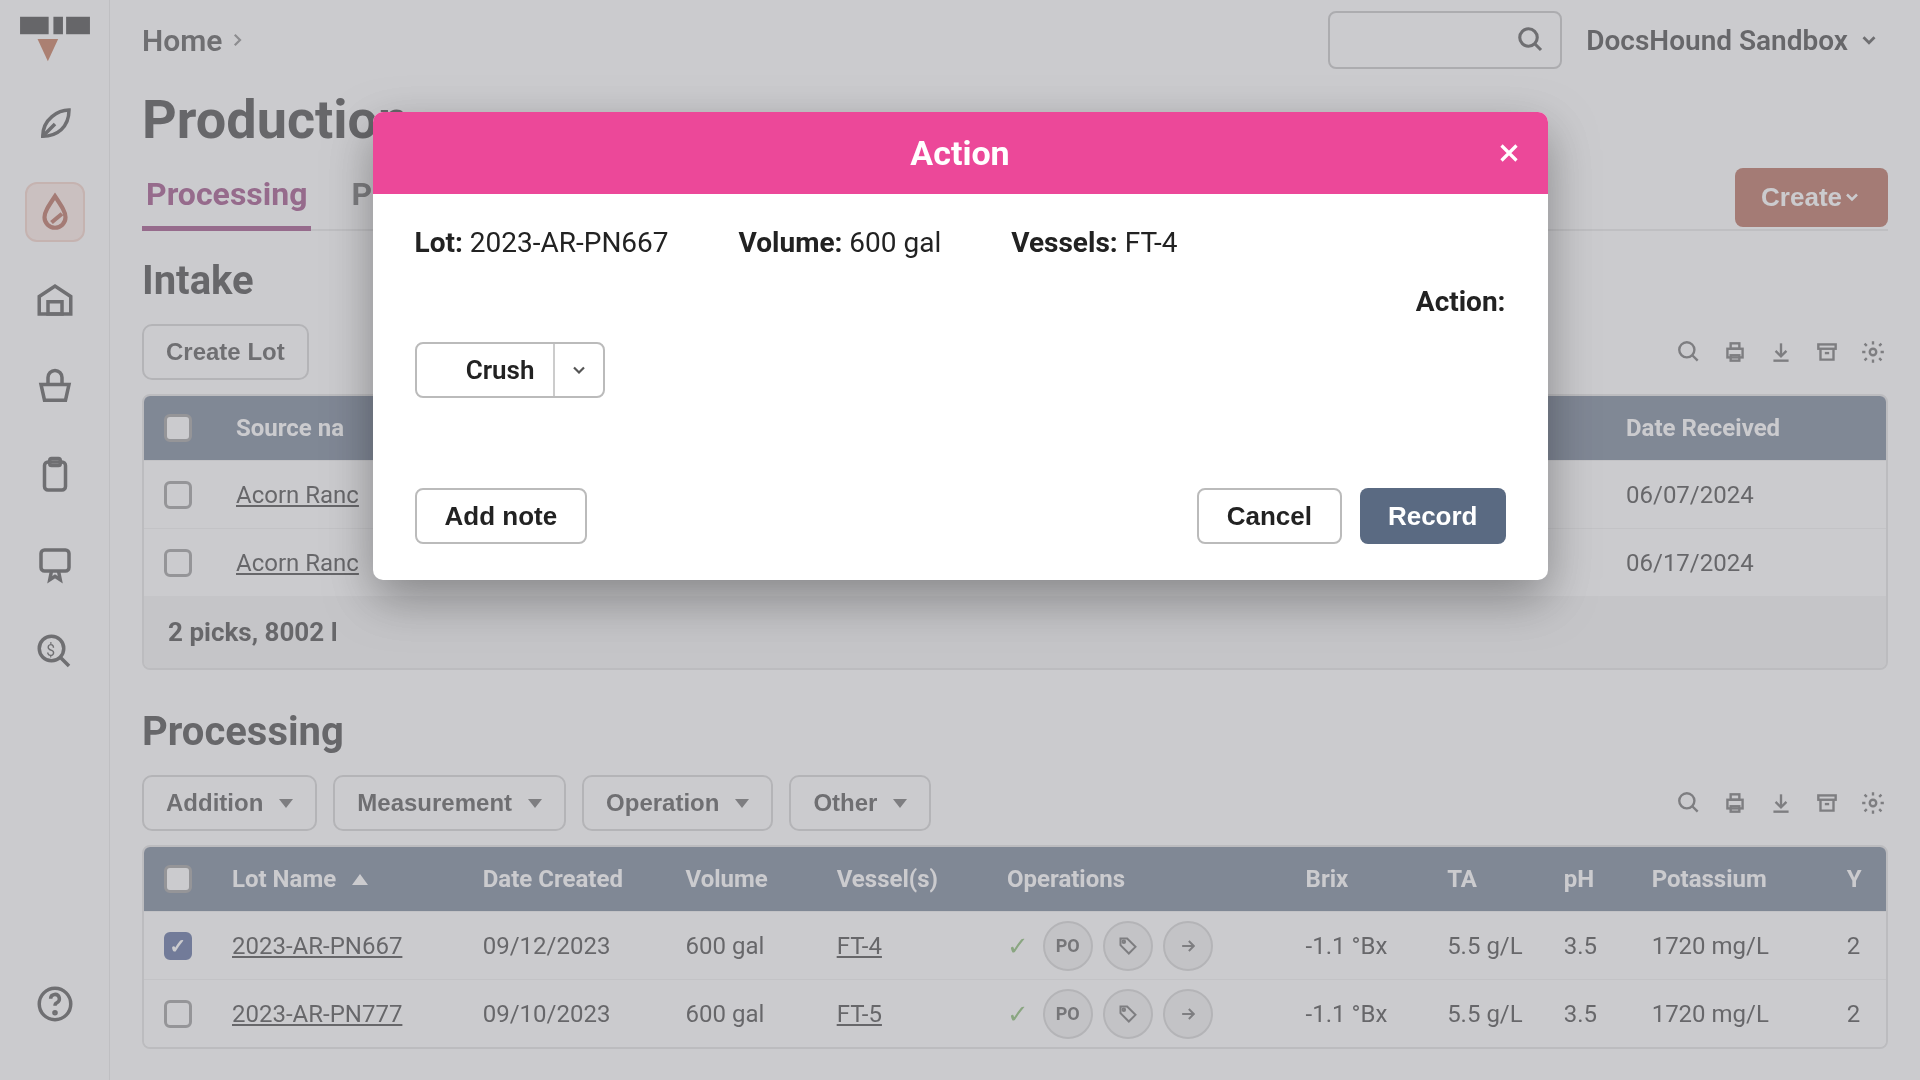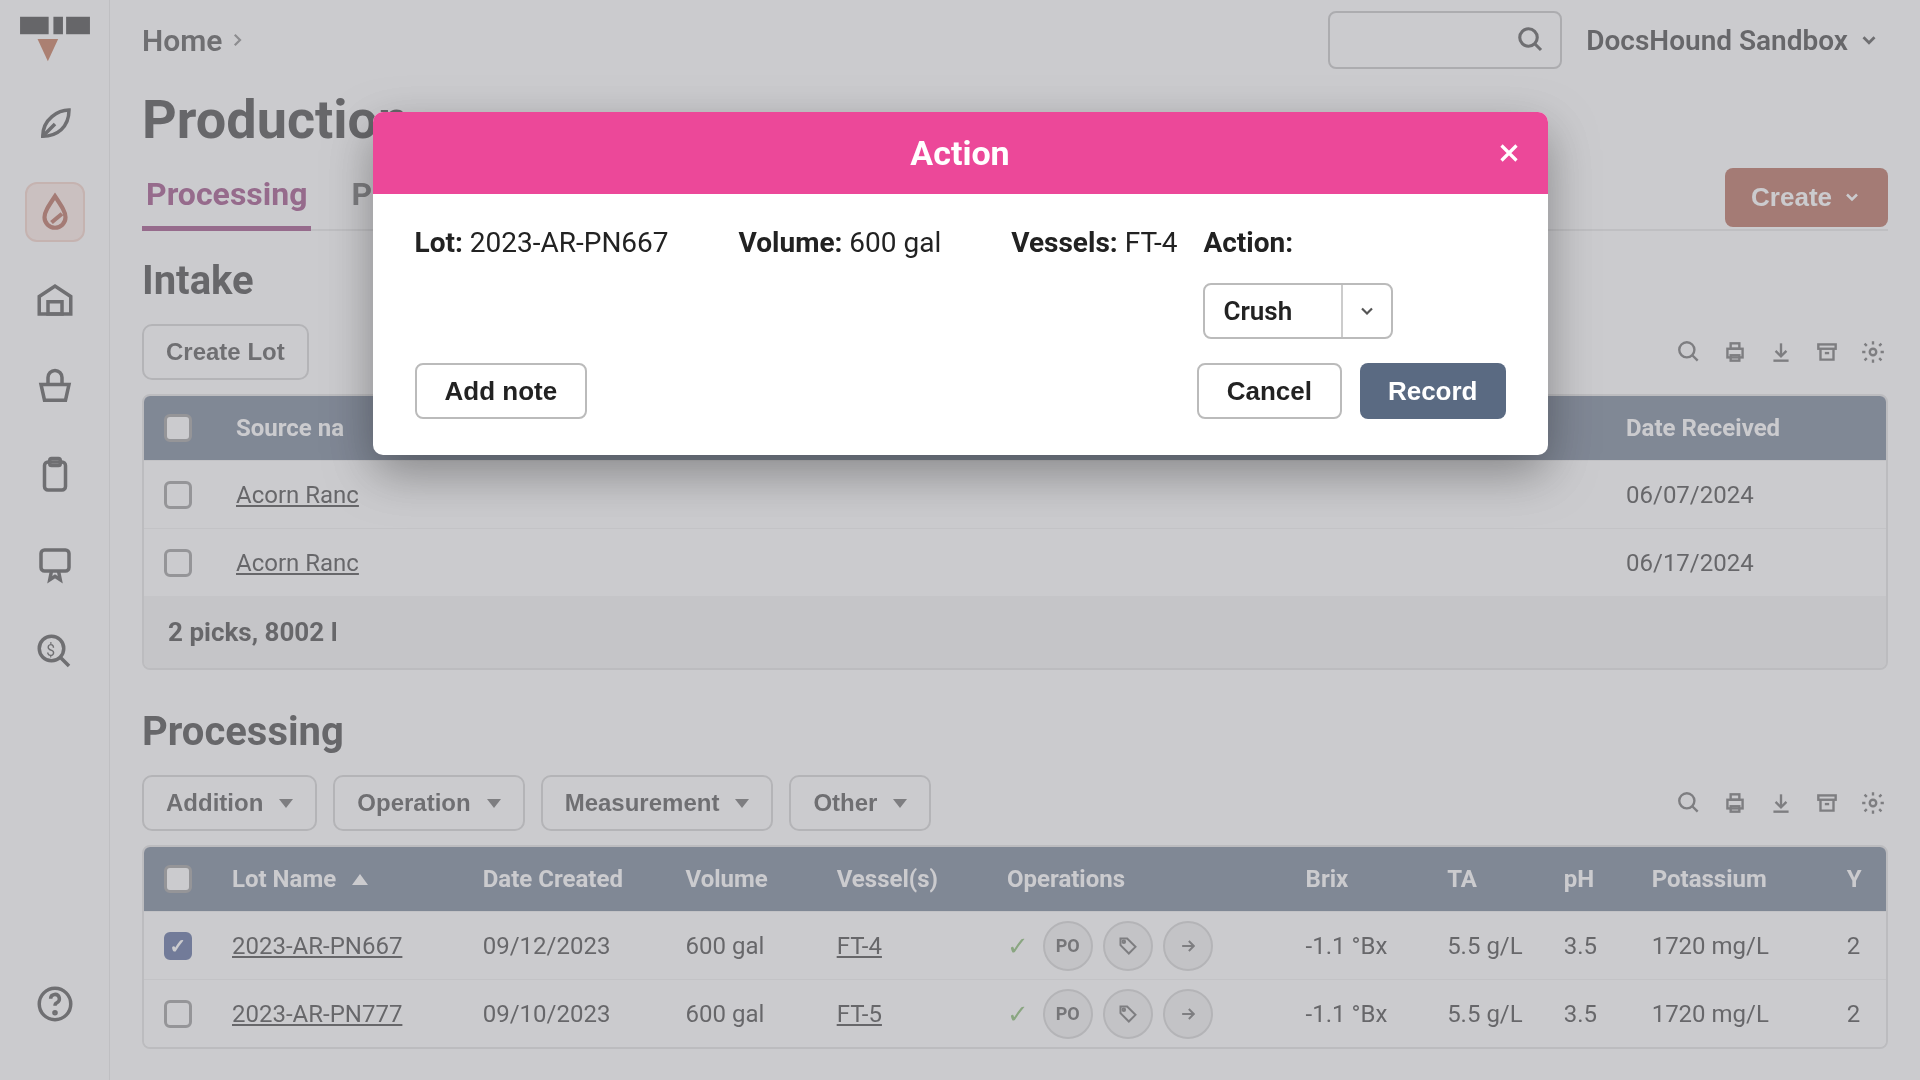--- a/index.html
+++ b/index.html
@@ -22,21 +22,21 @@
   .workspace-select { display:flex; align-items:center; gap:10px; font-size:28px; font-weight:600; color:#222; }
   
   .content { flex:1; padding:0 32px 0 32px; overflow:hidden; }
   h1.page-title { font-size:54px; font-weight:700; margin:8px 0 14px 0; }
   
   .tabs { display:flex; gap:36px; border-bottom:2px solid #e5e5e5; margin-bottom:26px; align-items:center; }
   .tab { font-size:32px; font-weight:700; color:#555; padding:10px 4px 16px 4px; position:relative; }
   .tab.active { color:#8a2a6e; }
   .tab.active::after { content:""; position:absolute; left:0; right:0; bottom:-2px; height:5px; background:#8a2a6e; }
   .tabs .grow { flex:1; }
-  .create-btn { background:#a84f3a; color:#fff; border:none; border-radius:8px; padding:14px 26px; font-size:26px; font-weight:700; display:flex; align-items:center; gap:10px; }
+  .create-btn { background:#a84f3a; color:#fff; border:none; border-radius:8px; padding:14px 26px; font-size:26px; font-weight:700; display:flex; align-items:center; }
   
   h2.section { font-size:40px; font-weight:700; margin:18px 0 20px 0; }
   
   .toolbar { display:flex; align-items:center; gap:16px; margin-bottom:14px; }
   .pill-btn { background:#fff; border:2px solid #ccc; border-radius:10px; padding:12px 22px; font-size:24px; font-weight:600; color:#333; display:inline-flex; align-items:center; gap:10px; }
   .pill-btn.drop::after { content:""; width:0; height:0; border-left:7px solid transparent; border-right:7px solid transparent; border-top:9px solid #555; margin-left:6px; }
   .toolbar .grow { flex:1; }
   .ticon { width:30px; height:30px; color:#555; display:inline-flex; align-items:center; justify-content:center; }
   
   
@@ -58,21 +58,21 @@
   
   .op-badge { width:50px; height:50px; border-radius:25px; border:2px solid #ccc; background:#eee; display:inline-flex; align-items:center; justify-content:center; font-size:18px; font-weight:700; color:#444; }
   .op-check { color:#6fae55; font-size:26px; margin-right:4px;}
   .sort-caret { width:0;height:0;border-left:8px solid transparent;border-right:8px solid transparent;border-bottom:11px solid #fff;margin-left:6px; }
 
   
   .overlay { position:fixed; inset:0; background:rgba(160,160,165,0.55); display:flex; align-items:flex-start; justify-content:center; padding-top:112px; }
   .modal { width:1175px; background:#fff; border-radius:10px; box-shadow:0 18px 50px rgba(0,0,0,0.35); overflow:hidden; }
   .modal-head { background:#ec4899; color:#fff; height:82px; display:flex; align-items:center; justify-content:center; position:relative; font-size:34px; font-weight:700; }
   .modal-close { position:absolute; right:24px; top:50%; transform:translateY(-50%); color:#fff; font-size:30px; }
-  .modal-body { padding:32px 42px 24px 42px; display:flex; flex-direction:row; gap:26px; }
+  .modal-body { padding:32px 42px 24px 42px; display:flex; flex-direction:column; gap:26px;text-align:right; }
   .meta-row { display:flex; gap:70px; font-size:28px; }
   .meta-row b { font-weight:700; }
   .form-label { font-size:28px; font-weight:700; }
   .date-row { display:flex; align-items:center; gap:14px; }
   .date-input { width:282px; height:56px; border:3px solid #2f4fa0; border-radius:8px; padding:0 16px; font-size:24px; display:flex; align-items:center; justify-content:space-between; background:#fff; }
   .time-btn { width:56px; height:56px; border:2px solid #bbb; border-radius:8px; display:flex; align-items:center; justify-content:center; background:#fff; }
   .action-select { width:190px; height:56px; border:2px solid #bbb; border-radius:8px; display:flex; align-items:center; background:#fff; }
   .action-select .val { flex:1; padding:0 18px; font-size:26px; font-weight:600; }
   .action-select .caret { width:50px; height:100%; border-left:2px solid #ccc; display:flex; align-items:center; justify-content:center; }
   .modal-foot { display:flex; align-items:center; padding:0 42px 36px 42px; }
@@ -251,22 +251,22 @@
               <span class="link-u">Acorn Ranc</span>
             </div>
           <div class="cell ic2">06/17/2024</div>
         </div>
         <div class="tfoot">2 picks, 8002 l</div>
       </div>
 
       <h2 class="section" style="margin-top:38px">Processing</h2>
       <div class="toolbar">
         <button class="pill-btn drop">Addition</button>
+        <button class="pill-btn drop">Measurement</button>
         <button class="pill-btn drop">Operation</button>
-        <button class="pill-btn drop">Measurement</button>
         <button class="pill-btn drop">Other</button>
         <div class="grow"></div>
         <span class="ticon">
             <svg width="26" height="26" viewBox="0 0 24 24" fill="none" stroke="#555" stroke-width="2.2">
               <circle cx="10" cy="10" r="7"></circle>
               <path d="M15 15l5 5"></path>
             </svg>
           </span>
         <span class="ticon">
             <svg width="26" height="26" viewBox="0 0 24 24" fill="none" stroke="#555" stroke-width="2.2">

